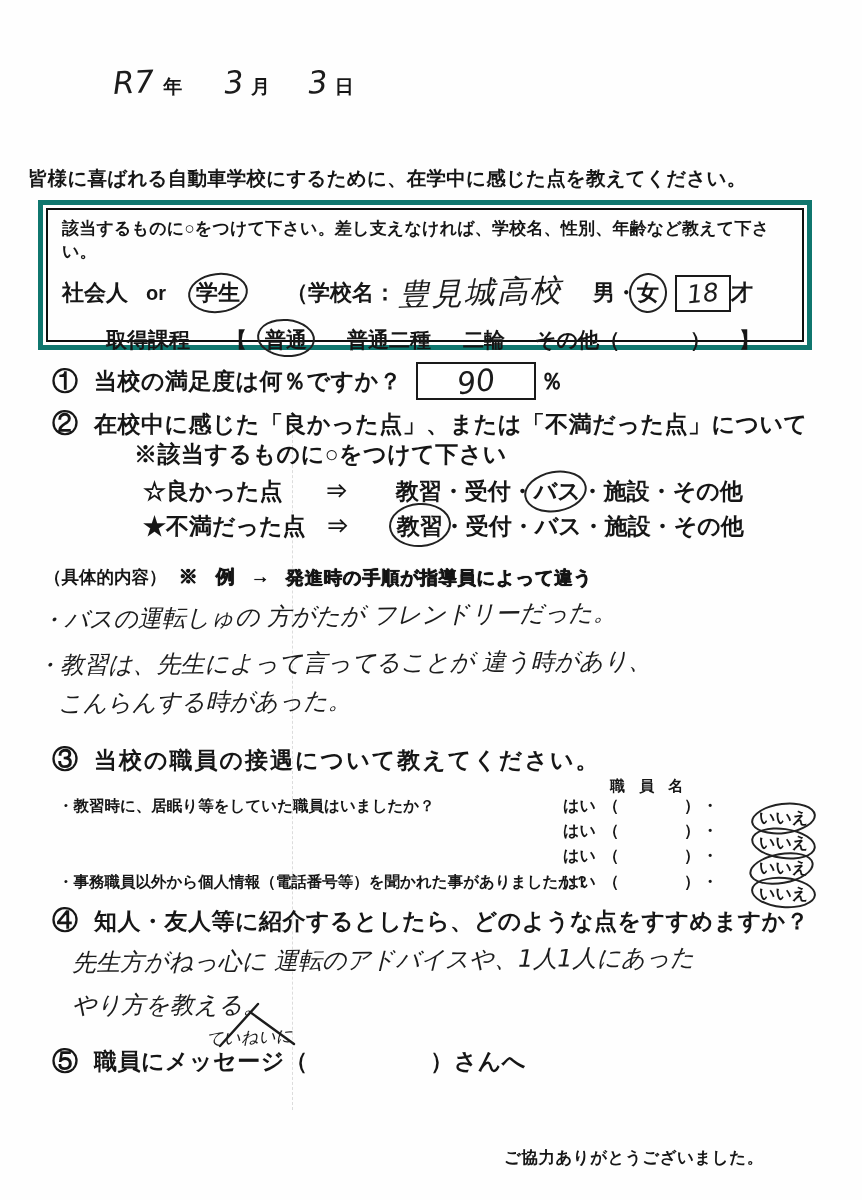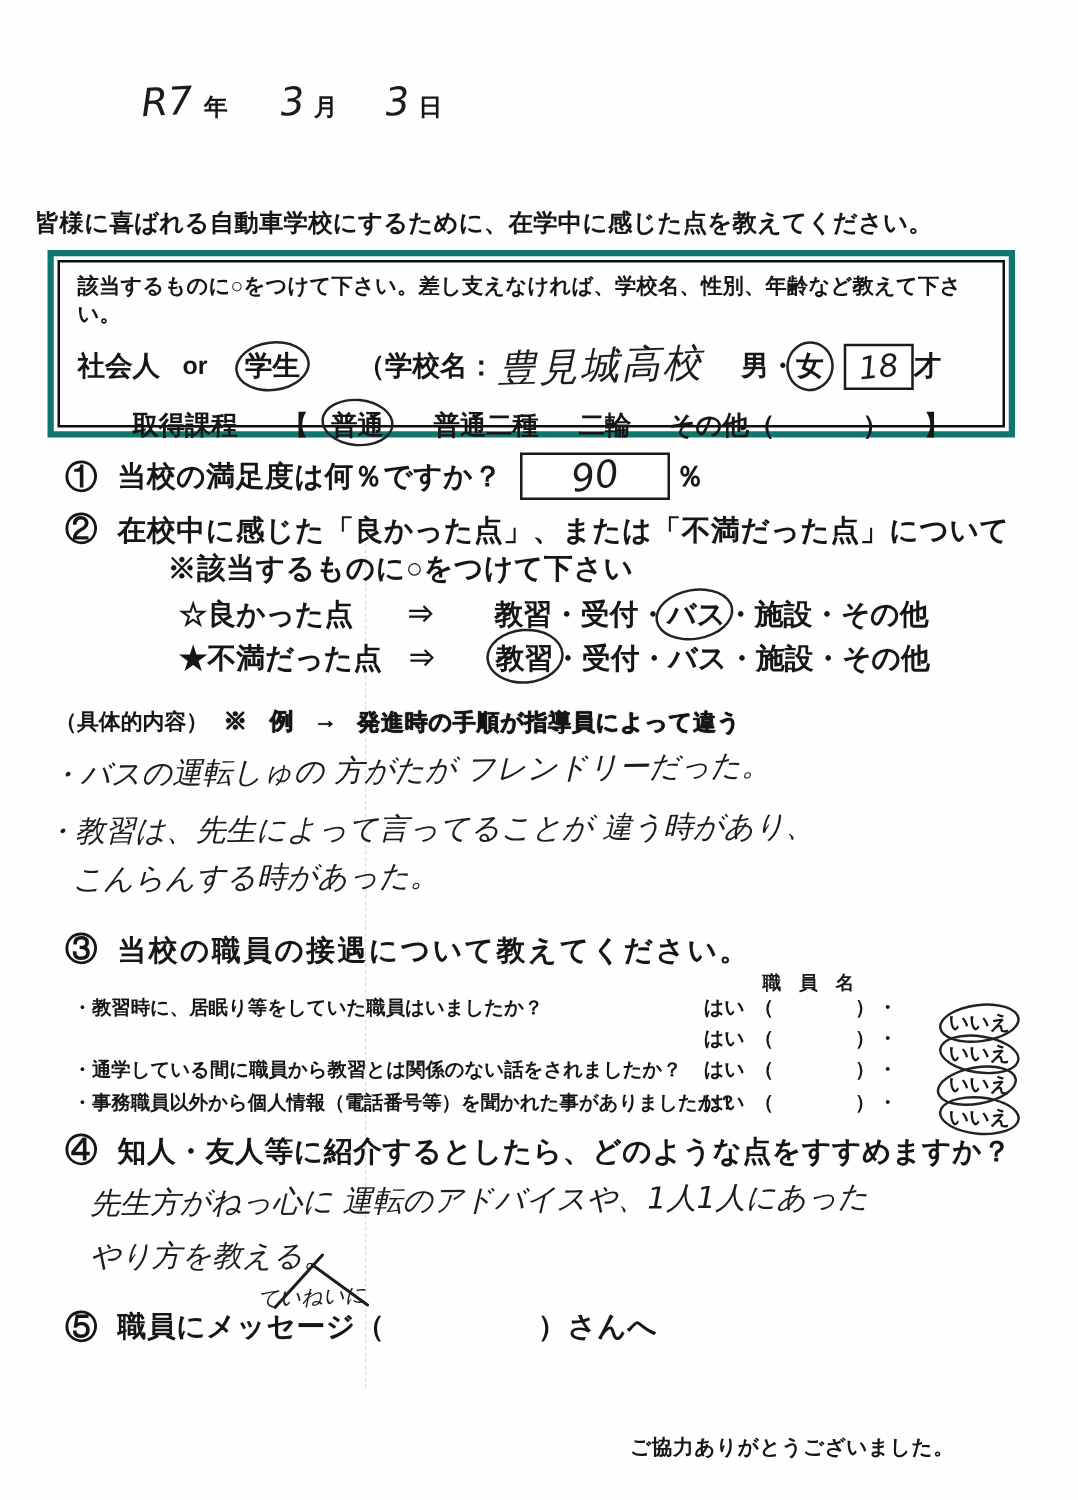--- a/index.html
+++ b/index.html
@@ -160,21 +160,20 @@
     <span class="q3no circ tilt-a">いいえ</span>
   </div>
   <div class="q3row" style="top:821px;">
     <span class="q3yes">はい</span>
     <span class="q3po">（</span>
     <span class="q3pc">）</span>
     <span class="q3dot">・</span>
     <span class="q3no circ tilt-d">いいえ</span>
   </div>
   <div class="q3row" style="top:846px;">
-    <span class="q3q">・通学している間に職員から教習とは関係のない話をされましたか？</span>
     <span class="q3yes">はい</span>
     <span class="q3po">（</span>
     <span class="q3pc">）</span>
     <span class="q3dot">・</span>
     <span class="q3no circ tilt-c">いいえ</span>
   </div>
   <div class="q3row" style="top:872px;">
     <span class="q3q">・事務職員以外から個人情報（電話番号等）を聞かれた事がありましたか？</span>
     <span class="q3yes">はい</span>
     <span class="q3po">（</span>

